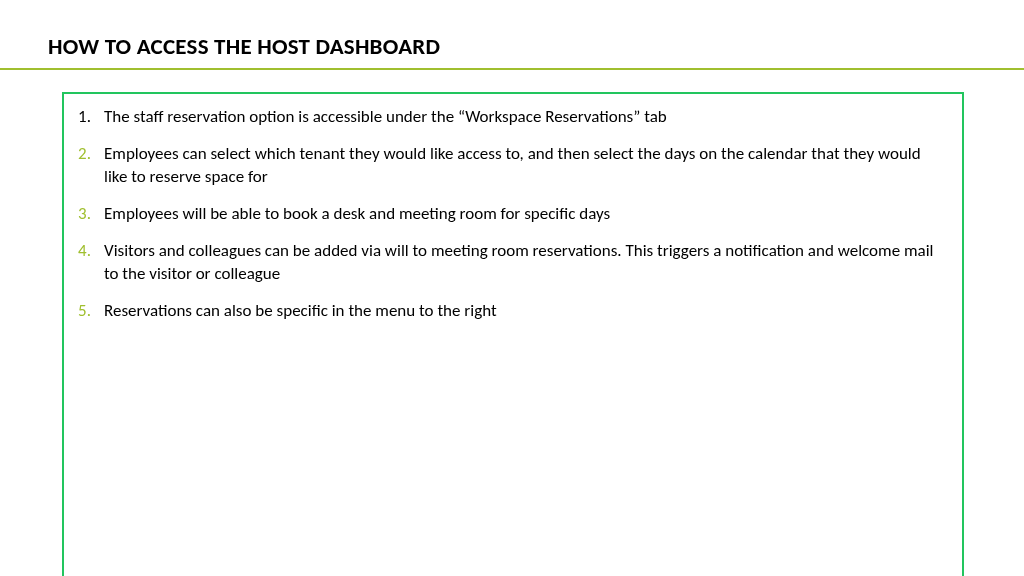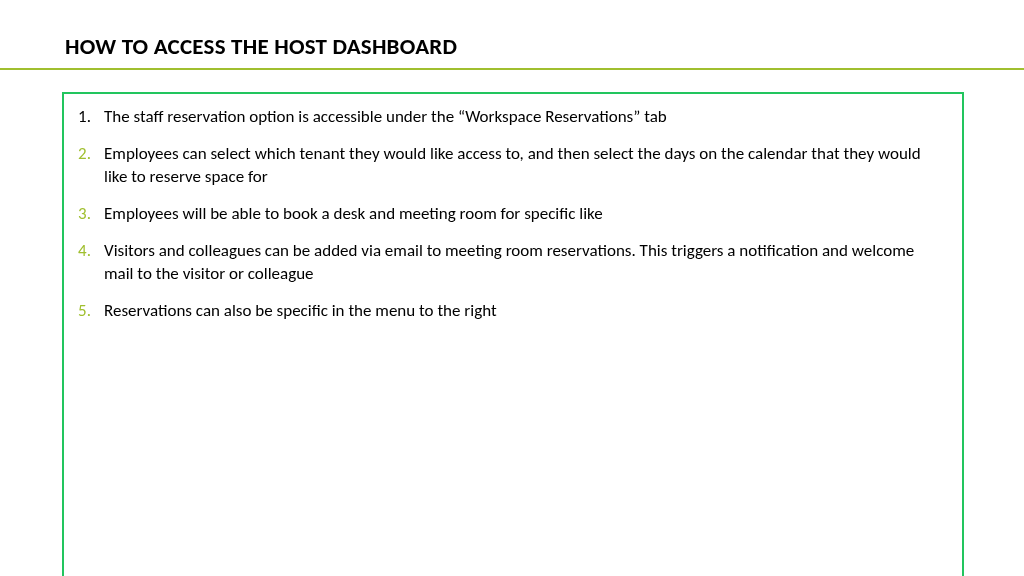--- a/index.html
+++ b/index.html
@@ -12,21 +12,21 @@
     }
     .slide {
       width: 100%;
       height: 100%;
       padding: 32px 0 0 0;
     }
     .title {
       font-size: 23px;
       font-weight: bold;
       color: #000000;
-      padding-left: 65px;
+      padding-left: 48px;
       padding-bottom: 8px;
       letter-spacing: 0.2px;
     }
     .divider {
       width: 100%;
       height: 2px;
       background: #a0bf2f;
       margin-bottom: 22px;
     }
     .content-box {
@@ -69,23 +69,23 @@
   <div class="divider"></div>
   <div class="content-box">
     <ol class="numbered-list">
       <li>
           <span>The staff reservation option is accessible under the “Workspace Reservations” tab</span>
         </li>
       <li>
           <span>Employees can select which tenant they would like access to, and then select the days on the calendar that they would like to reserve space for</span>
         </li>
       <li>
-          <span>Employees will be able to book a desk and meeting room for specific like</span>
+          <span>Employees will be able to book a desk and meeting room for specific days</span>
         </li>
       <li>
-          <span>Visitors and colleagues can be added via email to meeting room reservations. This triggers a notification and welcome mail to the visitor or colleague</span>
+          <span>Visitors and colleagues can be added via will to meeting room reservations. This triggers a notification and welcome mail to the visitor or colleague</span>
         </li>
       <li>
           <span>Reservations can also be specific in the menu to the right</span>
         </li>
     </ol>
   </div>
 </div>
 
 </body></html>

